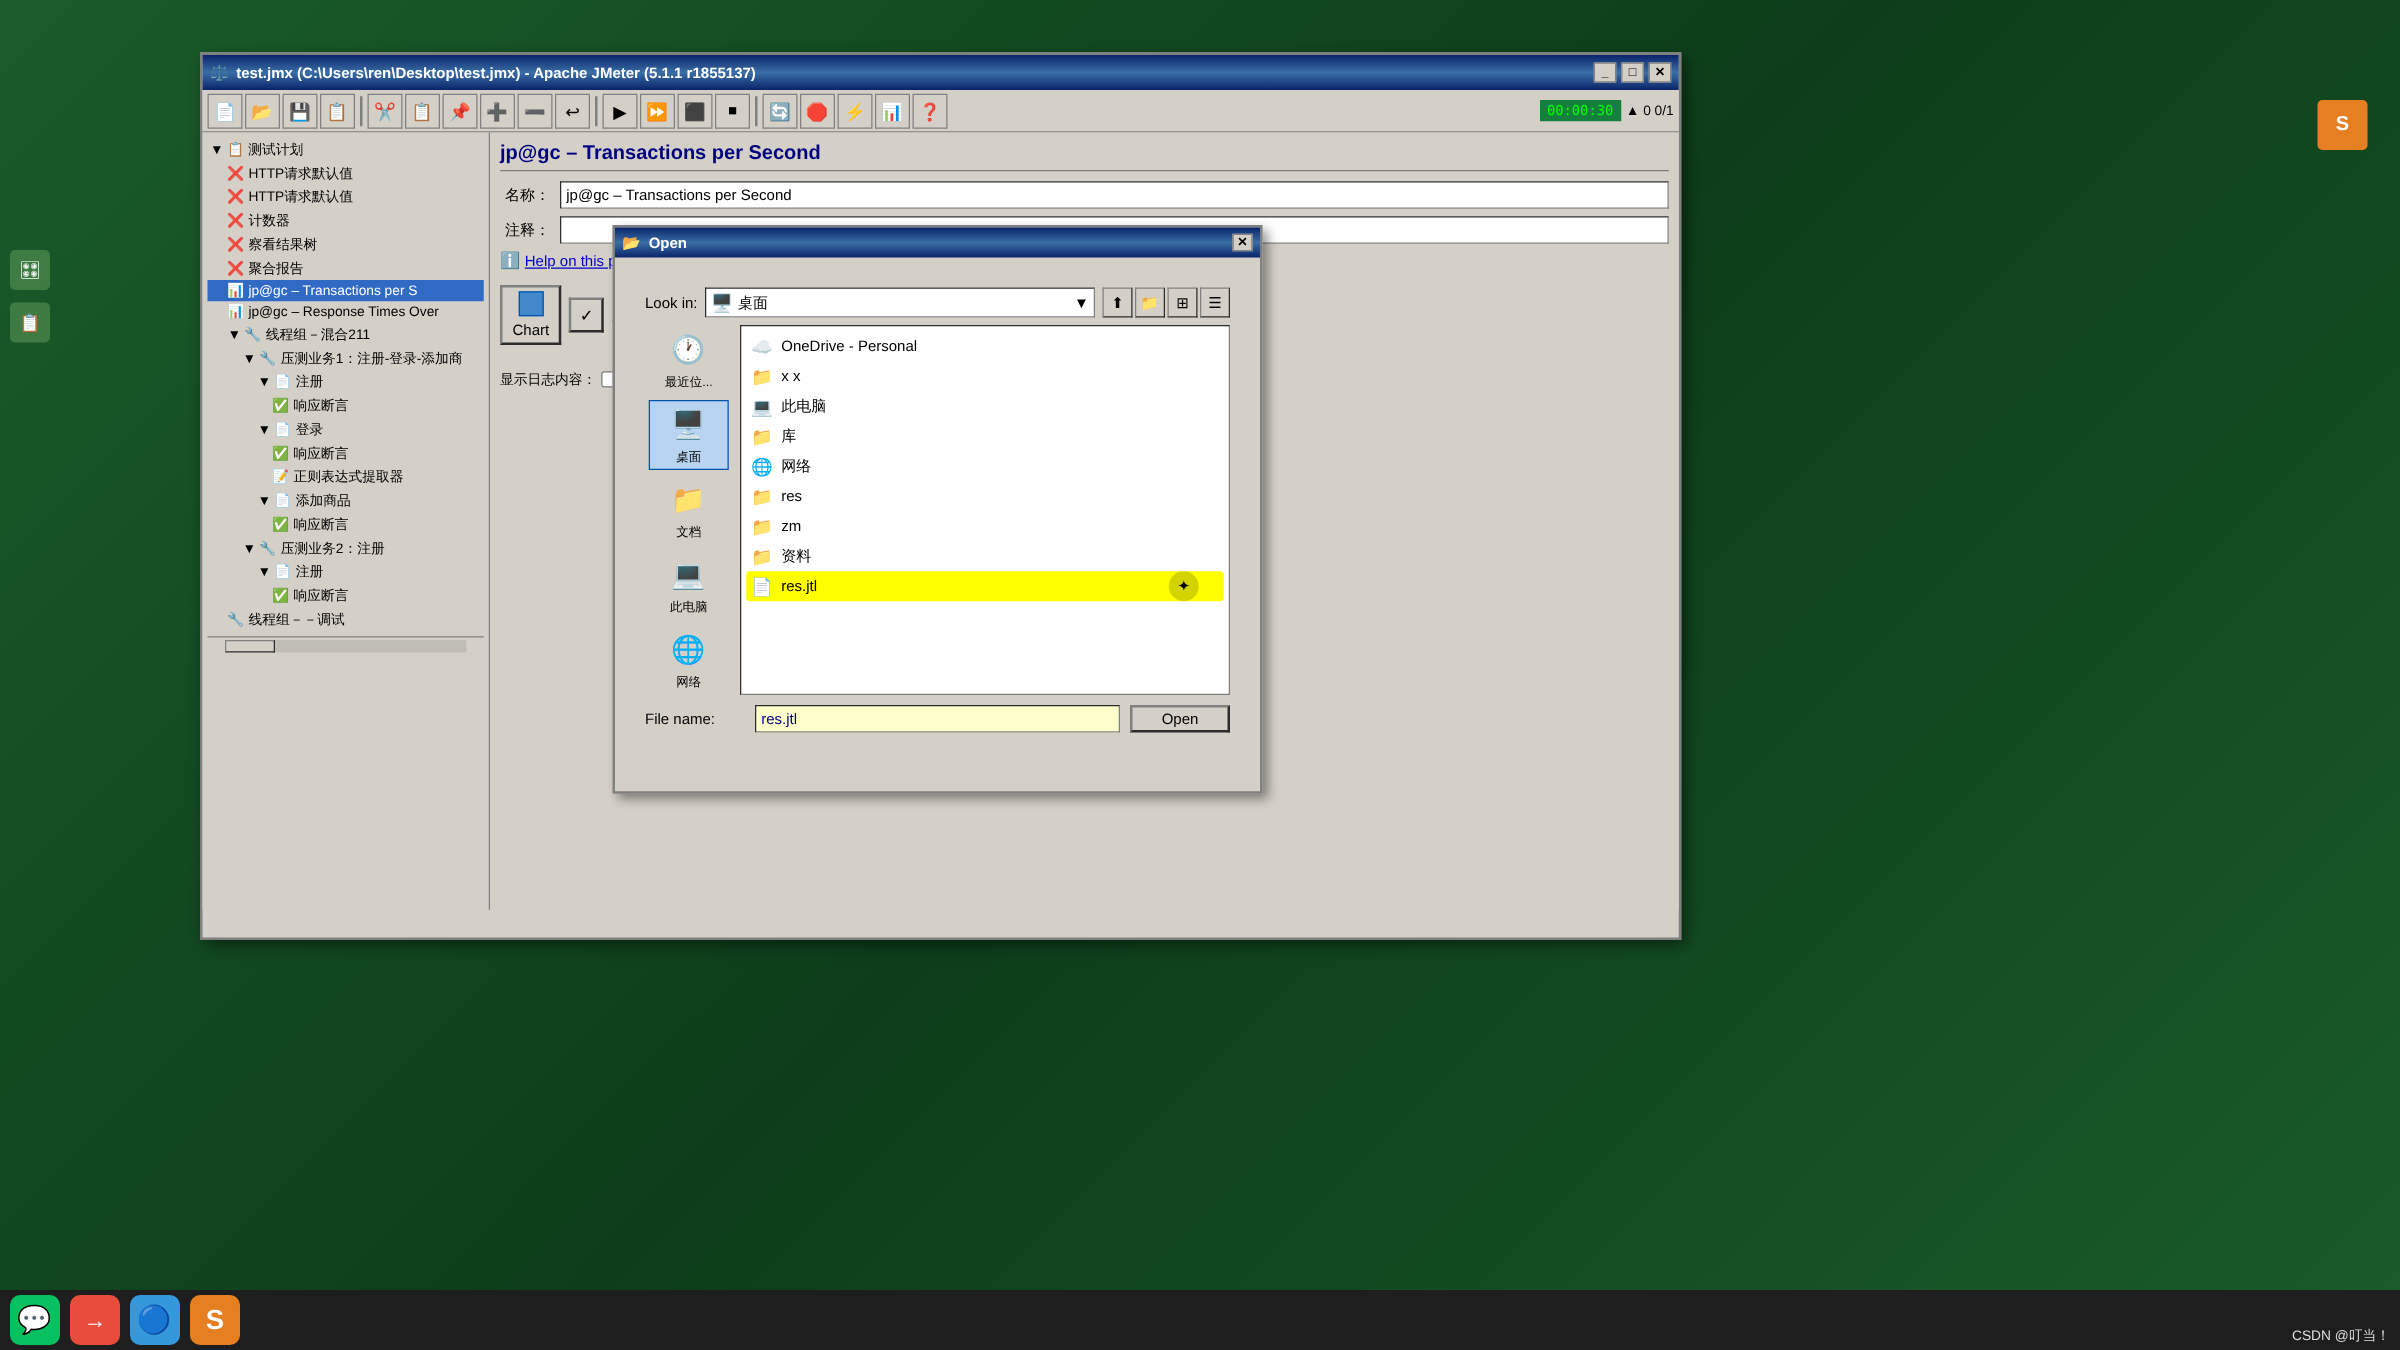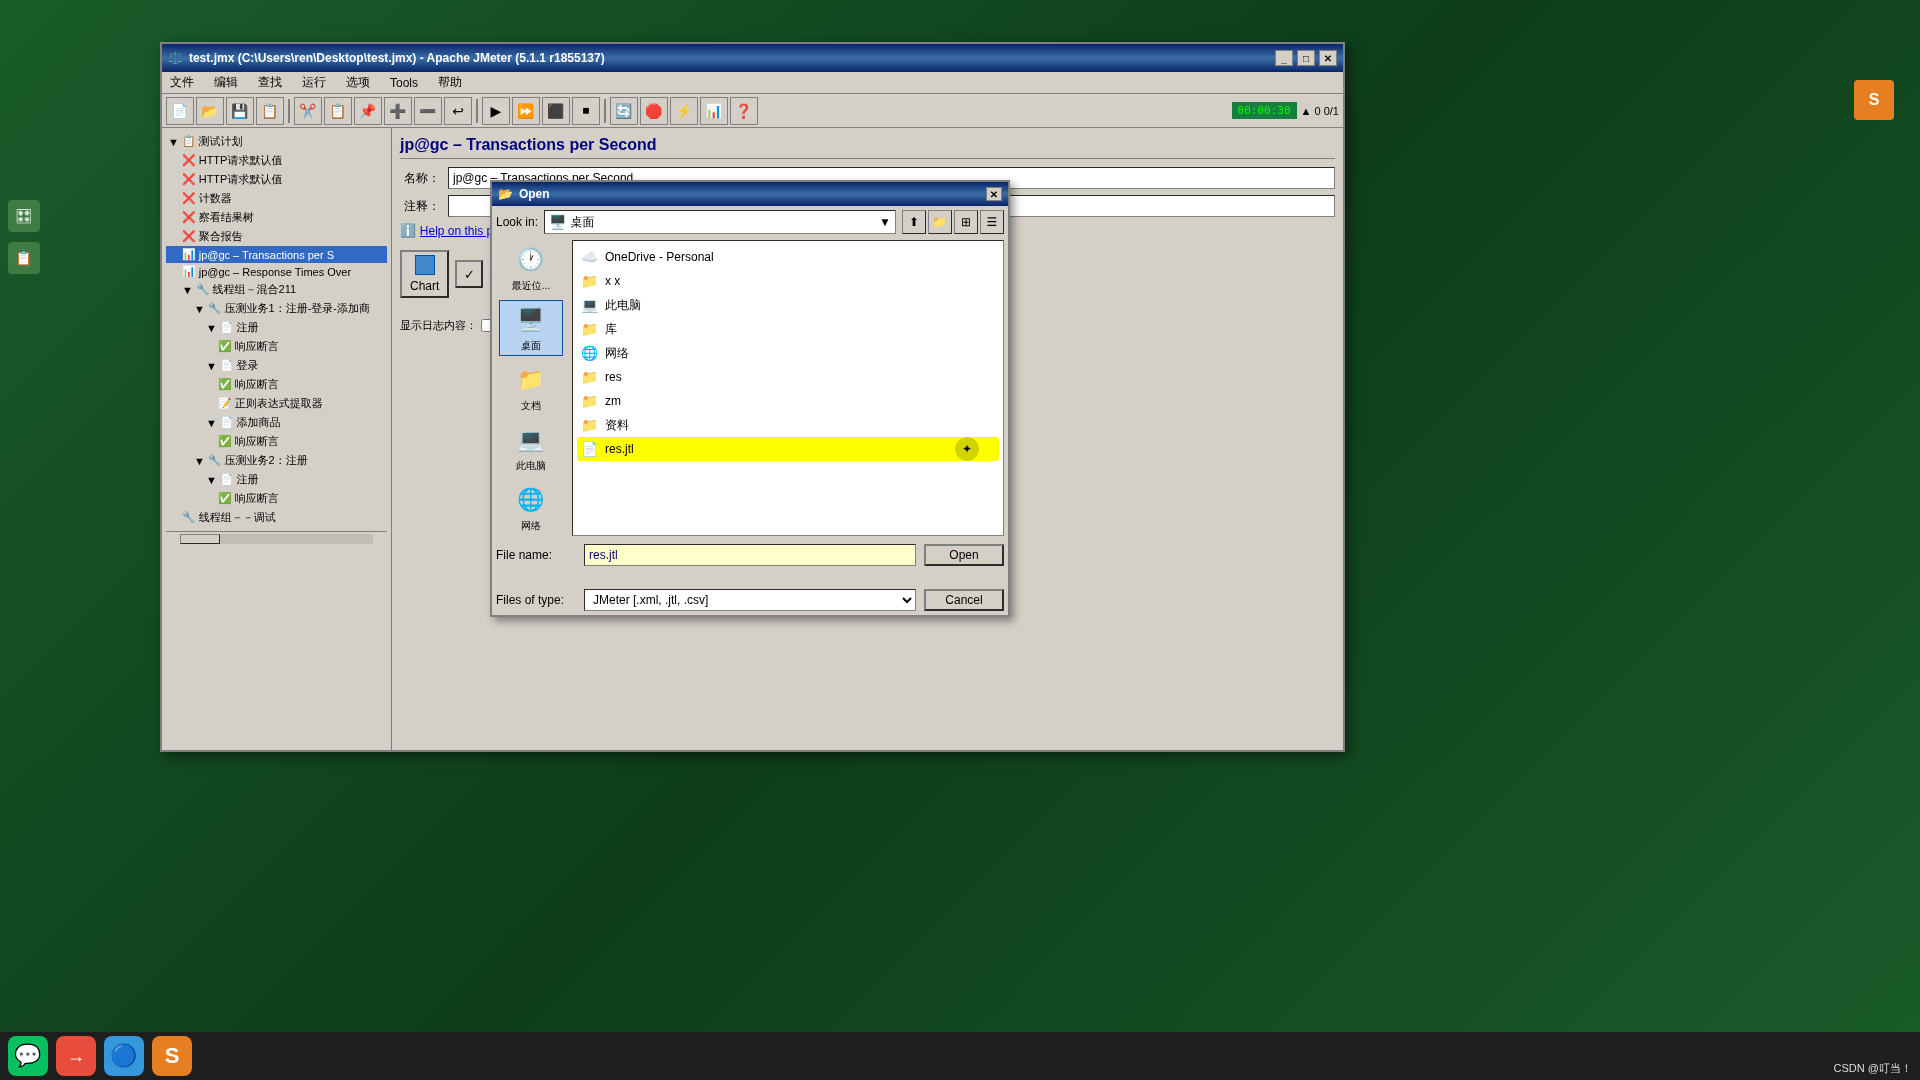--- a/index.html
+++ b/index.html
@@ -355,21 +355,21 @@
       border: 1px solid #808080;
       display: flex;
       align-items: center;
       justify-content: center;
       font-size: 10px;
       color: black;
       cursor: pointer;
     }
 
     .dialog-body {
-      padding: 4px;
+      padding: 24px;
     }
 
     .look-in-row {
       display: flex;
       align-items: center;
       gap: 6px;
       margin-bottom: 6px;
     }
 
     .look-in-label { font-size: 12px; }
@@ -581,29 +581,20 @@
         <span>⚖️</span>
         <span>test.jmx (C:\Users\ren\Desktop\test.jmx) - Apache JMeter (5.1.1 r1855137)</span>
       </div>
       <div class="window-controls">
         <div class="win-btn">_</div>
         <div class="win-btn">□</div>
         <div class="win-btn">✕</div>
       </div>
     </div>
 
-    <div class="jmeter-menubar">
-      <span class="menu-item">文件</span>
-      <span class="menu-item">编辑</span>
-      <span class="menu-item">查找</span>
-      <span class="menu-item">运行</span>
-      <span class="menu-item">选项</span>
-      <span class="menu-item">Tools</span>
-      <span class="menu-item">帮助</span>
-    </div>
 
     <div class="jmeter-toolbar">
       <div class="toolbar-btn">📄</div>
       <div class="toolbar-btn">📂</div>
       <div class="toolbar-btn">💾</div>
       <div class="toolbar-btn">📋</div>
       <div class="toolbar-separator"></div>
       <div class="toolbar-btn">✂️</div>
       <div class="toolbar-btn">📋</div>
       <div class="toolbar-btn">📌</div>
@@ -868,27 +859,20 @@
       </div>
 
       <div class="dialog-bottom">
         <div class="filename-row">
           <span class="filename-label">File name:</span>
           <input class="filename-input" type="text" value="res.jtl" style="">
           <div style="display:flex;flex-direction:column;gap:4px;">
             <button class="open-btn">Open</button>
           </div>
         </div>
-        <div class="filetype-row">
-          <span class="filetype-label">Files of type:</span>
-          <select class="filetype-select">
-            <option>JMeter [.xml, .jtl, .csv]</option>
-          </select>
-          <button class="cancel-btn">Cancel</button>
-        </div>
       </div>
     </div>
   </div>
 
   <div class="desktop-sidebar">
     <div class="desktop-icon">
       <div class="desktop-icon-img" style="background:#e67e22;color:white;font-weight:bold;font-size:16px;">S</div>
     </div>
   </div>
 

